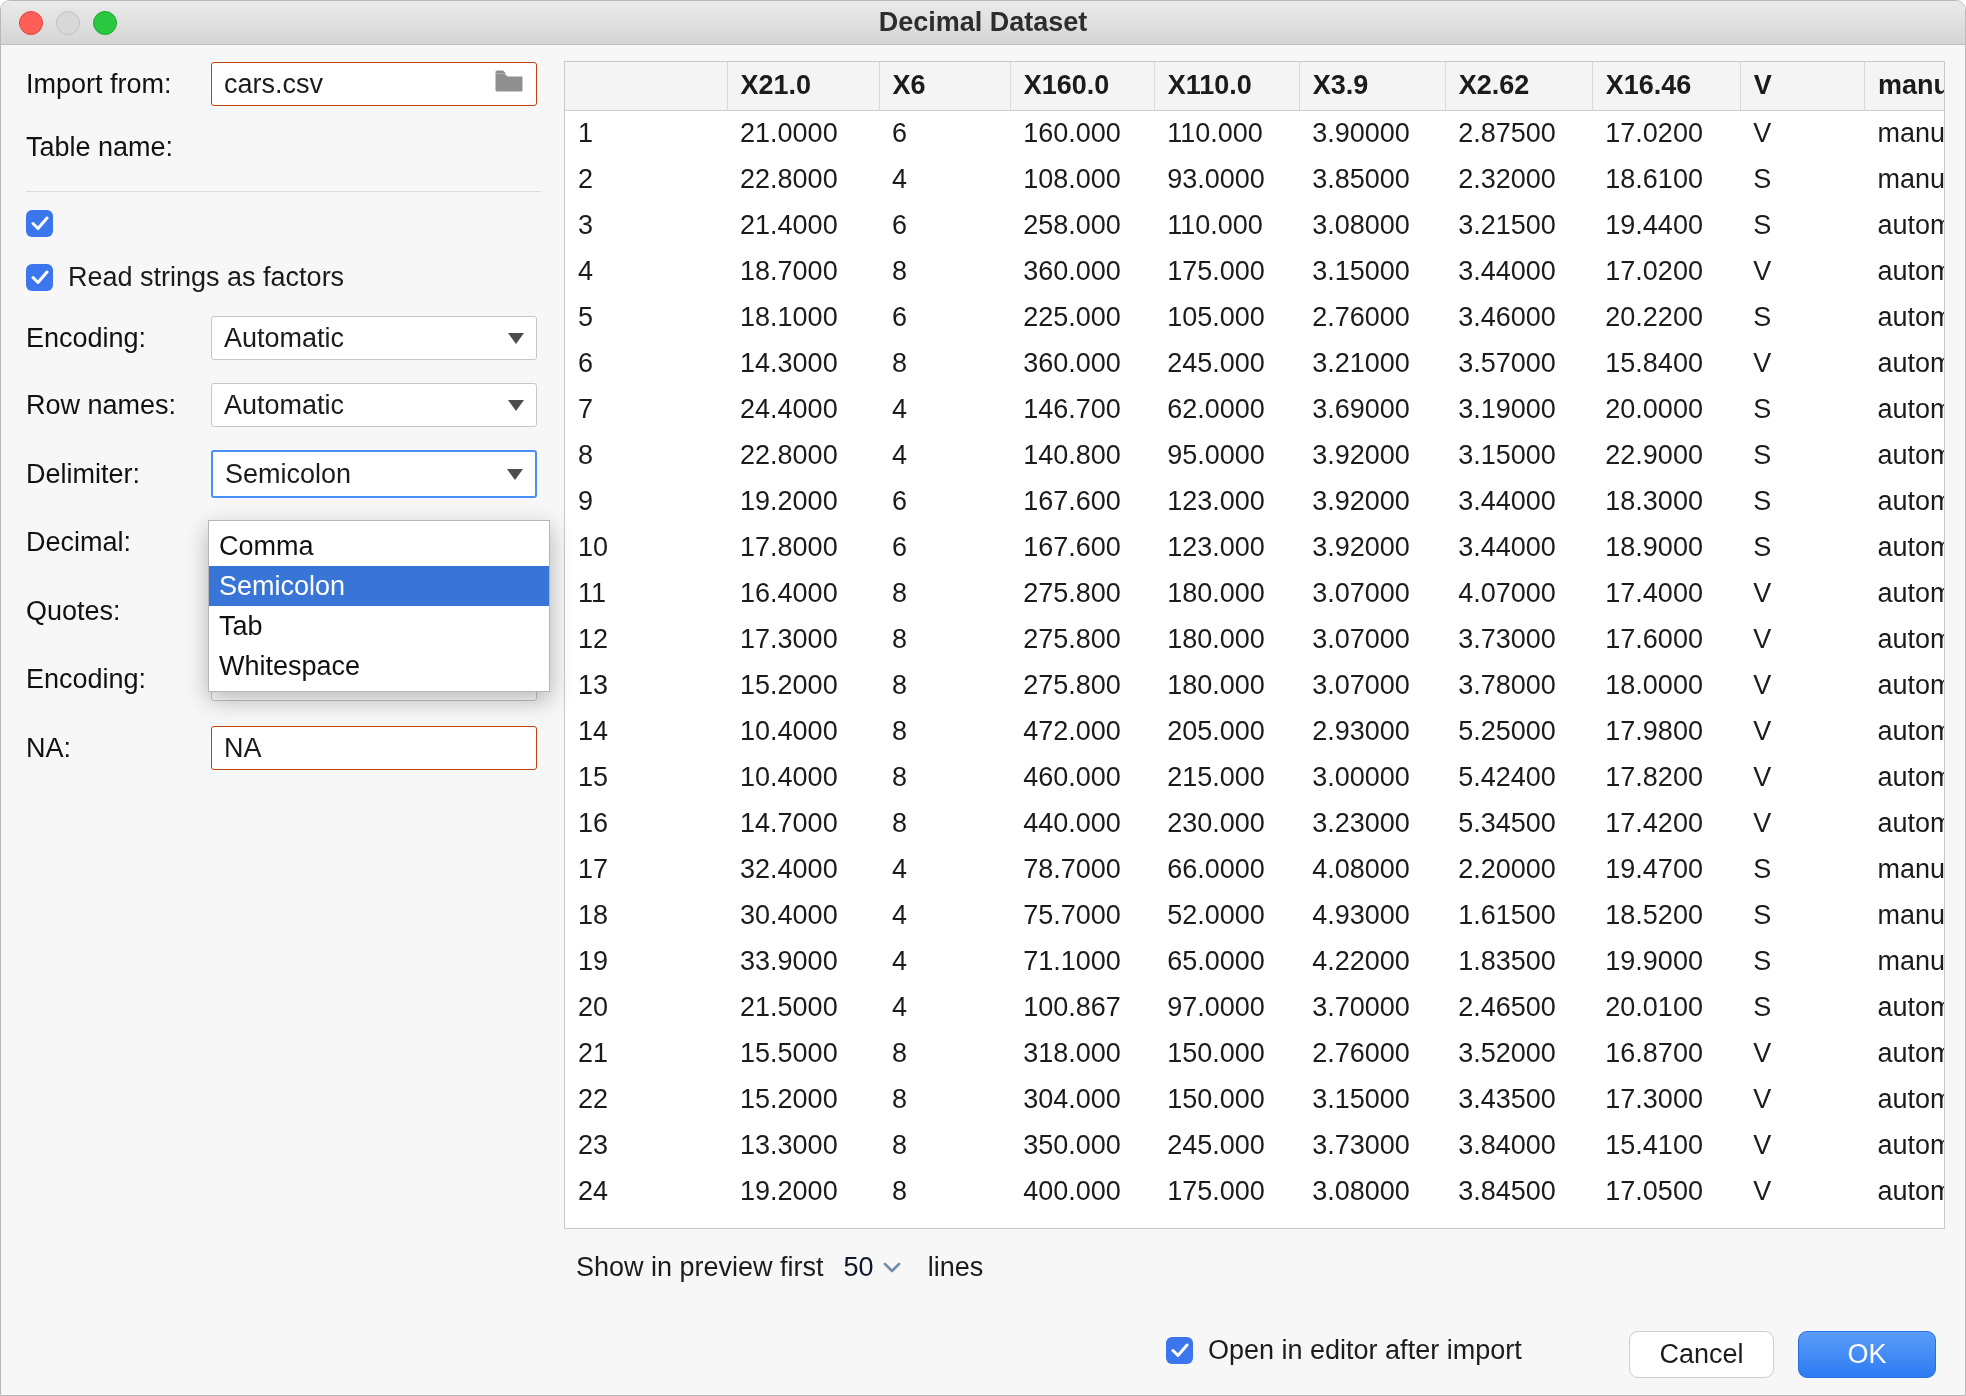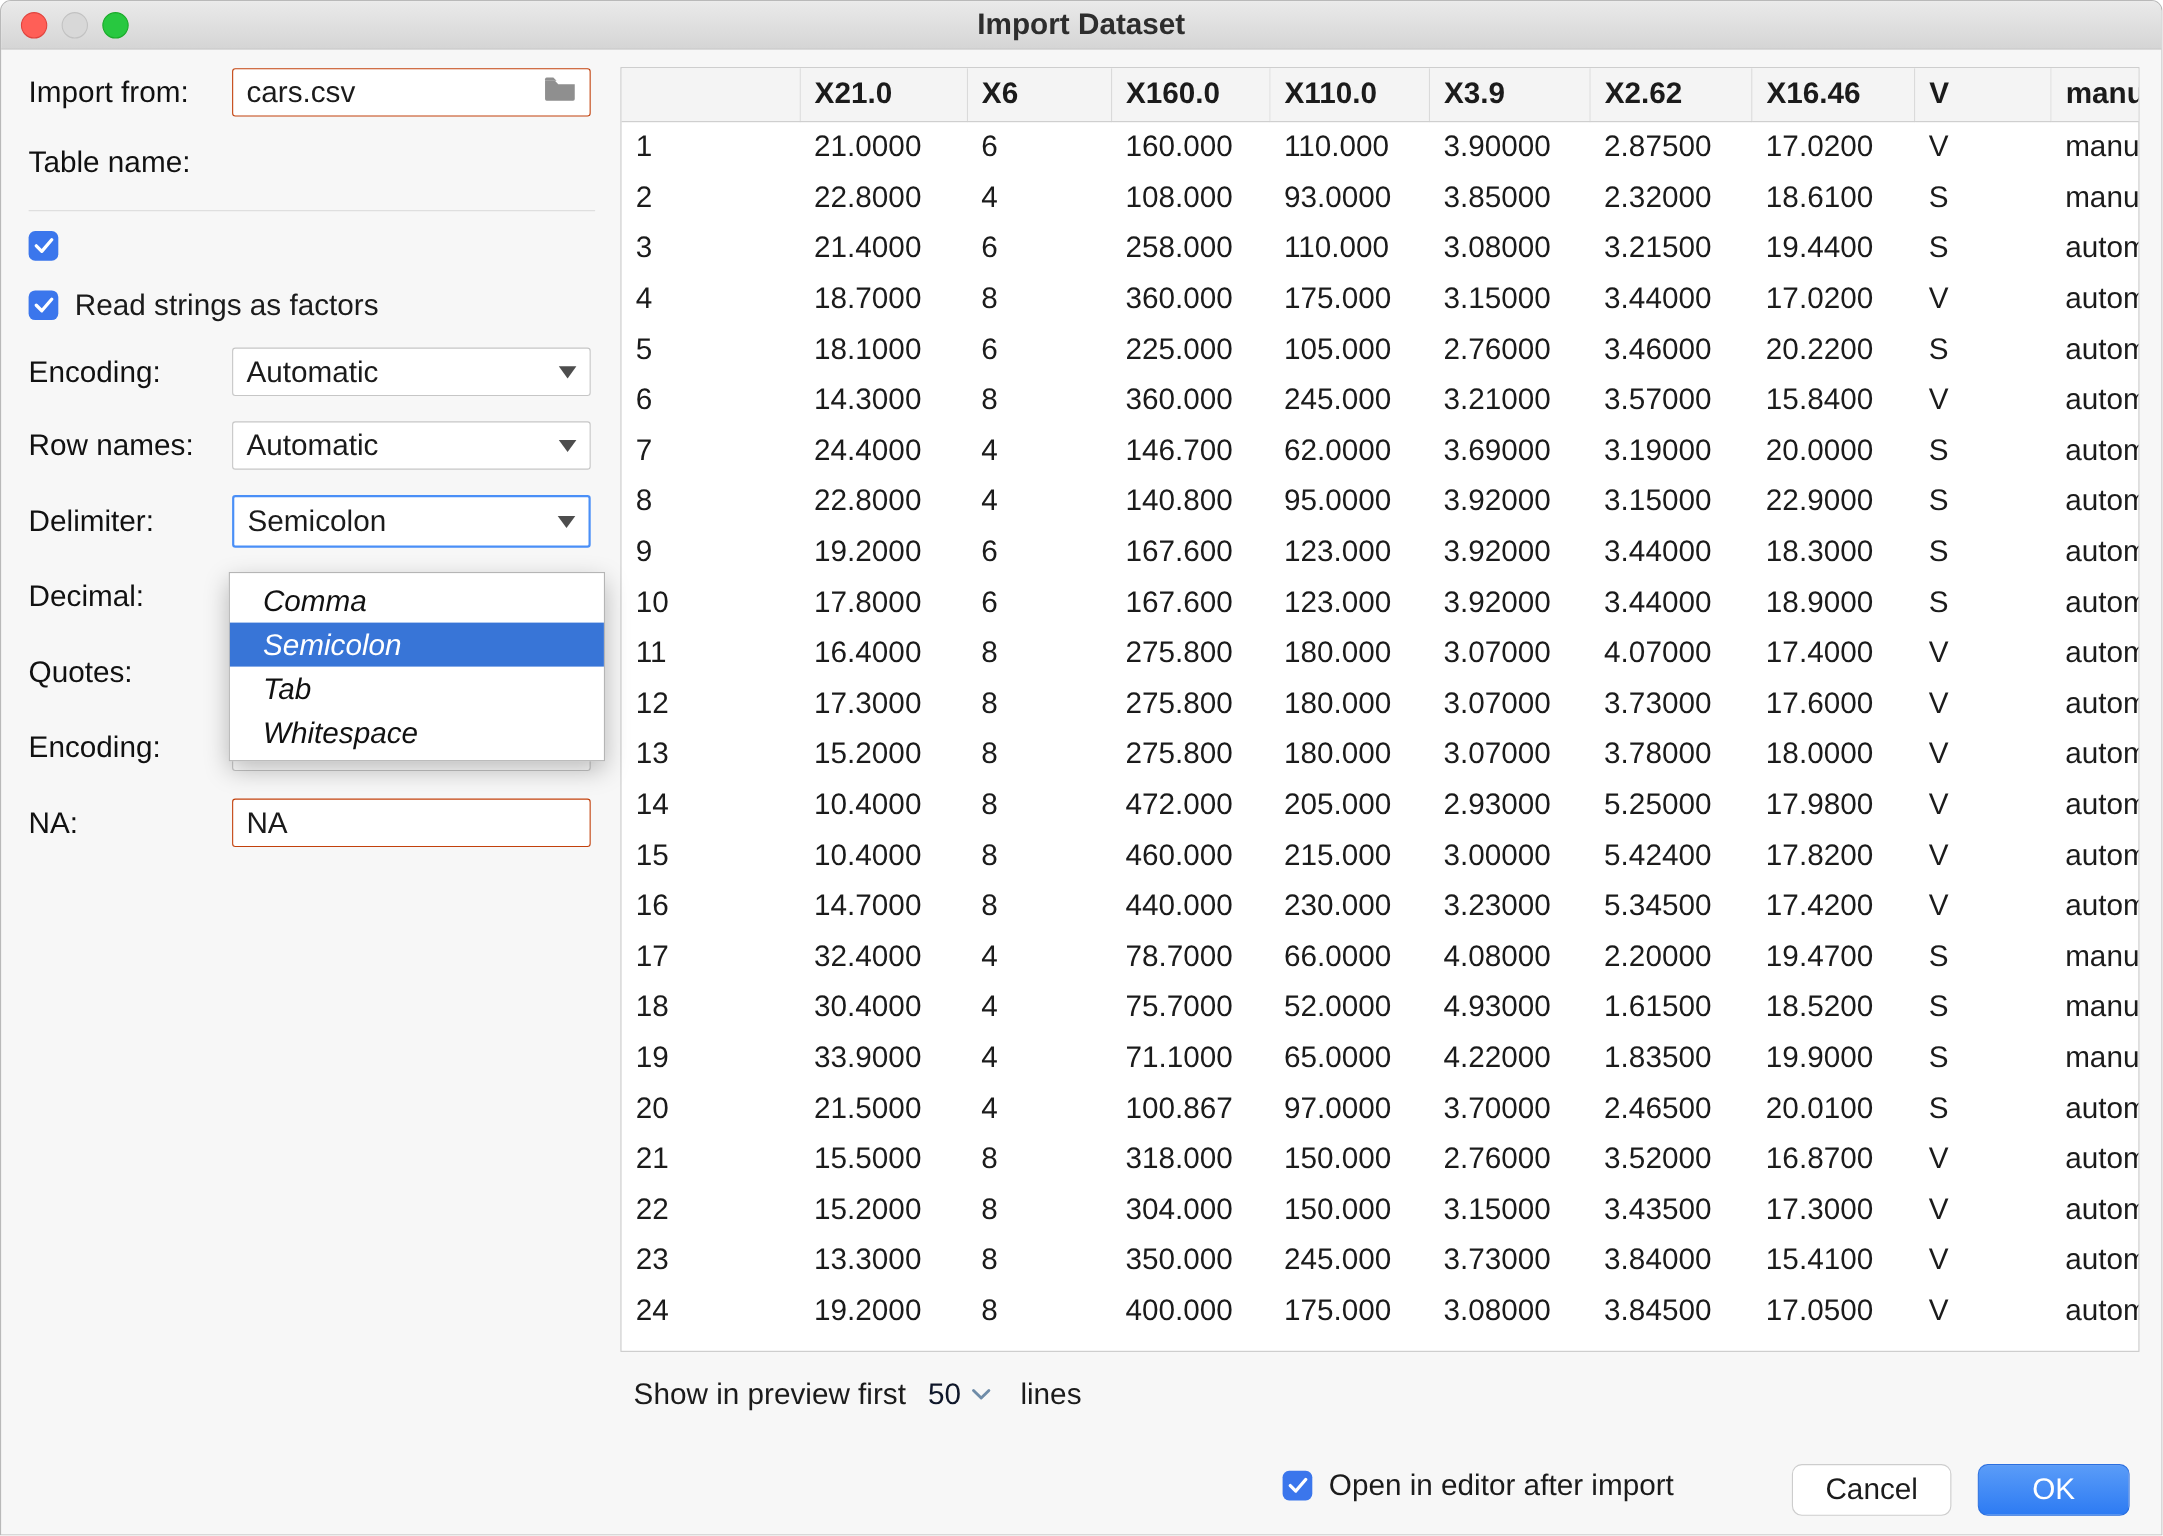--- a/index.html
+++ b/index.html
@@ -67,21 +67,21 @@
   .mt16{margin-top:16px}.mt26{margin-top:26px}.mt28{margin-top:28px}
   .mt22{margin-top:22px}.mt23{margin-top:23px}.mt24{margin-top:24px}.mt25{margin-top:25px}
 
   
   .popup {
     position: absolute; left: 182px; top: 474px; width: 342px;
     background: #fff; border: 1px solid #b5b5b5;
     box-shadow: 0 8px 22px rgba(0,0,0,.28);
     padding: 5px 0; z-index: 10;
   }
-  .popup-item { height: 40px; line-height: 40px; padding: 0 30px; color: #111; font-style: italic; }
+  .popup-item { height: 40px; line-height: 40px; padding: 0 10px; color: #111; }
   .popup-item.selected { background: #3875d7; color: #fff; }
 
   
   .table-box {
     position: absolute; left: 563px; top: 60px;
     width: 1381px; height: 1168px;
     background: #fff; border: 1px solid #c9c9c9;
     overflow: hidden;
   }
   table { border-collapse: collapse; table-layout: fixed; width: 1460px; }
@@ -123,21 +123,21 @@
 <body>
 
 <div class="window">
 
   <div class="titlebar">
     <div class="traffic">
       <span class="light red"></span>
       <span class="light gray"></span>
       <span class="light green"></span>
     </div>
-    <div class="win-title">Import Dataset</div>
+    <div class="win-title">Decimal Dataset</div>
   </div>
 
   <div class="left-panel">
 
     <div class="form-row mt16">
       <span class="form-label">Import from:</span>
       <div class="text-field">
         <span>cars.csv</span>
         <span>
           <svg width="30" height="24" viewBox="0 0 20 16">

